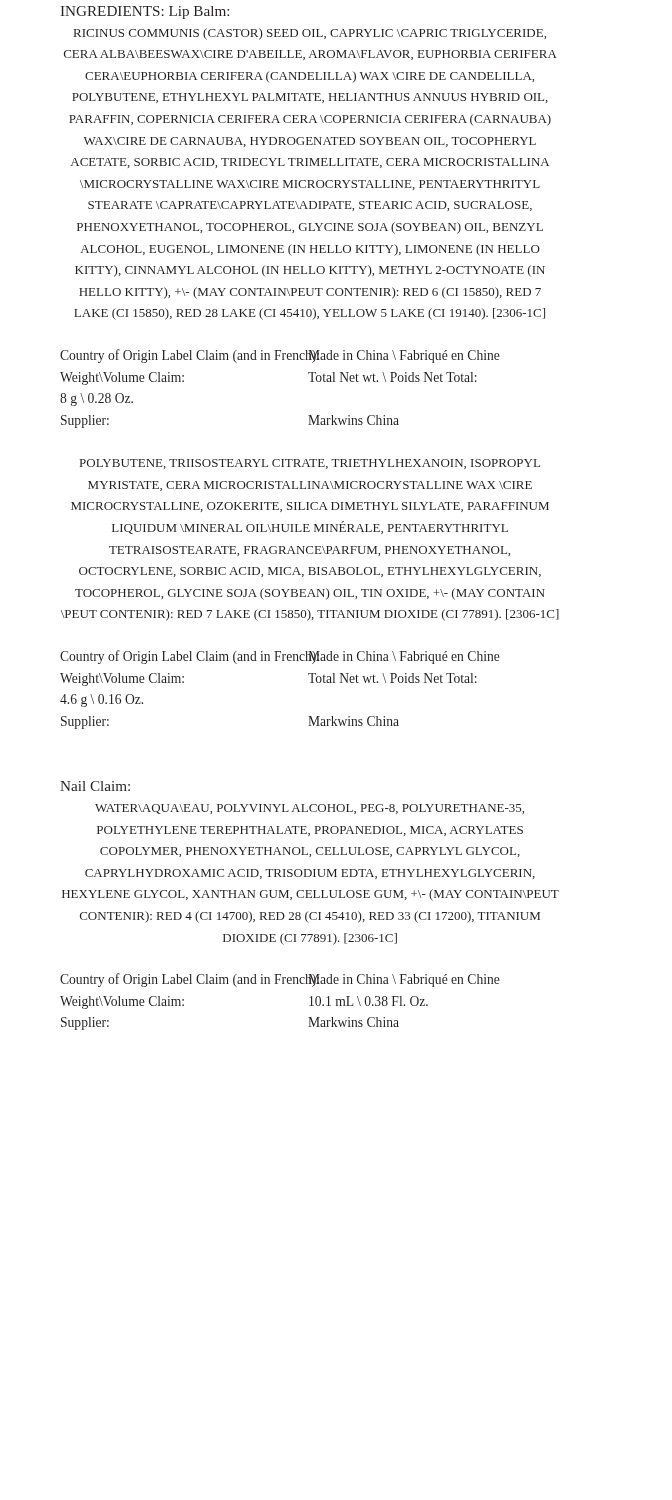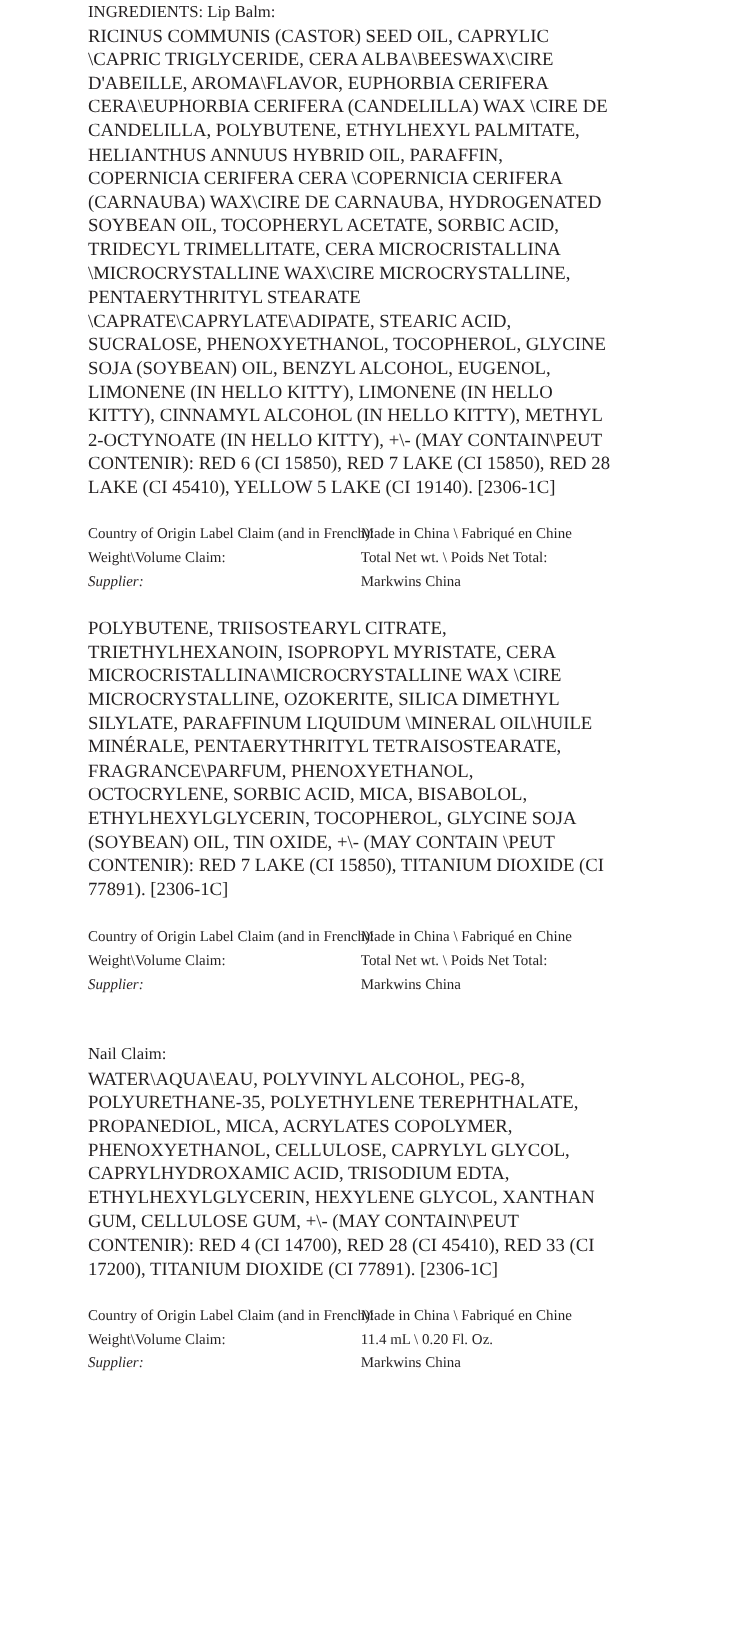--- a/index.html
+++ b/index.html
@@ -11,32 +11,33 @@
     width: 672px;
     height: 1500px;
     font-family: "Liberation Serif", serif;
     color: #231f20;
     overflow: hidden;
   }
   .page {
     position: relative;
     width: 672px;
     height: 1492px;
-    padding: 0 112px 0 80px;
+    padding: 0 112px 0 60px;
     box-sizing: border-box;
   }
   .block {
     margin: 0;
   }
   .para {
-    font-size: 17px;
+    font-size: 13px;
     line-height: 21.6px;
     margin: 0;
     white-space: pre-wrap;
     word-wrap: break-word;
+    text-align: center;
   }
   .heading {
     font-size: 15.2px;
     line-height: 21.6px;
     margin: 0;
   }
   .small {
     font-size: 13.6px;
     line-height: 21.6px;
     margin: 0;
@@ -52,51 +53,52 @@
   .claim-row .val {
     display: inline-block;
   }
   .lbl-wide {
     display: inline-block;
     width: 248px;
   }
   .lbl-sup {
     display: inline-block;
     width: 248px;
-    font-style: italic;
   }
 </style>
 </head>
 <body>
 
 <div class="page">
 
   <div class="block">
     <div class="heading">INGREDIENTS: Lip Balm:</div>
     <div class="para">RICINUS COMMUNIS (CASTOR) SEED OIL, CAPRYLIC \CAPRIC TRIGLYCERIDE, CERA ALBA\BEESWAX\CIRE D'ABEILLE, AROMA\FLAVOR, EUPHORBIA CERIFERA CERA\EUPHORBIA CERIFERA (CANDELILLA) WAX \CIRE DE CANDELILLA, POLYBUTENE, ETHYLHEXYL PALMITATE, HELIANTHUS ANNUUS HYBRID OIL, PARAFFIN, COPERNICIA CERIFERA CERA \COPERNICIA CERIFERA (CARNAUBA) WAX\CIRE DE CARNAUBA, HYDROGENATED SOYBEAN OIL, TOCOPHERYL ACETATE, SORBIC ACID, TRIDECYL TRIMELLITATE, CERA MICROCRISTALLINA \MICROCRYSTALLINE WAX\CIRE MICROCRYSTALLINE, PENTAERYTHRITYL STEARATE \CAPRATE\CAPRYLATE\ADIPATE, STEARIC ACID, SUCRALOSE, PHENOXYETHANOL, TOCOPHEROL, GLYCINE SOJA (SOYBEAN) OIL, BENZYL ALCOHOL, EUGENOL, LIMONENE (IN HELLO KITTY), LIMONENE (IN HELLO KITTY), CINNAMYL ALCOHOL (IN HELLO KITTY), METHYL 2-OCTYNOATE (IN HELLO KITTY), +\- (MAY CONTAIN\PEUT CONTENIR): RED 6 (CI 15850), RED 7 LAKE (CI 15850), RED 28 LAKE (CI 45410), YELLOW 5 LAKE (CI 19140). [2306-1C]</div>
     <div class="spacer-lg"></div>
     <div class="claim-row"><span class="lbl-wide">Country of Origin Label Claim (and in French):</span><span class="val">Made in China \ Fabriqué en Chine</span></div>
     <div class="claim-row"><span class="lbl-wide">Weight\Volume Claim:</span><span class="val">Total Net wt. \ Poids Net Total:</span></div>
+    <div class="claim-row"><span class="val">8 g \ 0.28 Oz.</span></div>
     <div class="claim-row"><span class="lbl-sup">Supplier:</span><span class="val">Markwins China</span></div>
   </div>
 
   <div class="spacer-lg"></div>
 
   <div class="block">
     <div class="para">POLYBUTENE, TRIISOSTEARYL CITRATE, TRIETHYLHEXANOIN, ISOPROPYL MYRISTATE, CERA MICROCRISTALLINA\MICROCRYSTALLINE WAX \CIRE MICROCRYSTALLINE, OZOKERITE, SILICA DIMETHYL SILYLATE, PARAFFINUM LIQUIDUM \MINERAL OIL\HUILE MINÉRALE, PENTAERYTHRITYL TETRAISOSTEARATE, FRAGRANCE\PARFUM, PHENOXYETHANOL, OCTOCRYLENE, SORBIC ACID, MICA, BISABOLOL, ETHYLHEXYLGLYCERIN, TOCOPHEROL, GLYCINE SOJA (SOYBEAN) OIL, TIN OXIDE, +\- (MAY CONTAIN \PEUT CONTENIR): RED 7 LAKE (CI 15850), TITANIUM DIOXIDE (CI 77891). [2306-1C]</div>
     <div class="spacer-lg"></div>
     <div class="claim-row"><span class="lbl-wide">Country of Origin Label Claim (and in French):</span><span class="val">Made in China \ Fabriqué en Chine</span></div>
     <div class="claim-row"><span class="lbl-wide">Weight\Volume Claim:</span><span class="val">Total Net wt. \ Poids Net Total:</span></div>
+    <div class="claim-row"><span class="val">4.6 g \ 0.16 Oz.</span></div>
     <div class="claim-row"><span class="lbl-sup">Supplier:</span><span class="val">Markwins China</span></div>
   </div>
 
   <div class="spacer-xl"></div>
 
   <div class="block">
     <div class="heading">Nail Claim:</div>
     <div class="para">WATER\AQUA\EAU, POLYVINYL ALCOHOL, PEG-8, POLYURETHANE-35, POLYETHYLENE TEREPHTHALATE, PROPANEDIOL, MICA, ACRYLATES COPOLYMER, PHENOXYETHANOL, CELLULOSE, CAPRYLYL GLYCOL, CAPRYLHYDROXAMIC ACID, TRISODIUM EDTA, ETHYLHEXYLGLYCERIN, HEXYLENE GLYCOL, XANTHAN GUM, CELLULOSE GUM, +\- (MAY CONTAIN\PEUT CONTENIR): RED 4 (CI 14700), RED 28 (CI 45410), RED 33 (CI 17200), TITANIUM DIOXIDE (CI 77891). [2306-1C]</div>
     <div class="spacer-lg"></div>
     <div class="claim-row"><span class="lbl-wide">Country of Origin Label Claim (and in French):</span><span class="val">Made in China \ Fabriqué en Chine</span></div>
-    <div class="claim-row"><span class="lbl-wide">Weight\Volume Claim:</span><span class="val">11.4 mL \ 0.20 Fl. Oz.</span></div>
+    <div class="claim-row"><span class="lbl-wide">Weight\Volume Claim:</span><span class="val">10.1 mL \ 0.38 Fl. Oz.</span></div>
     <div class="claim-row"><span class="lbl-sup">Supplier:</span><span class="val">Markwins China</span></div>
   </div>
 
 </div>
 
 </body></html>

